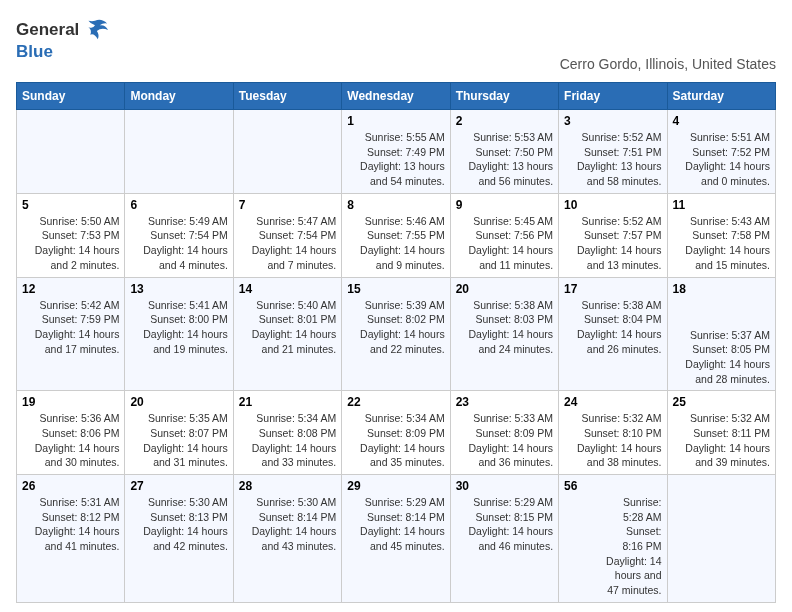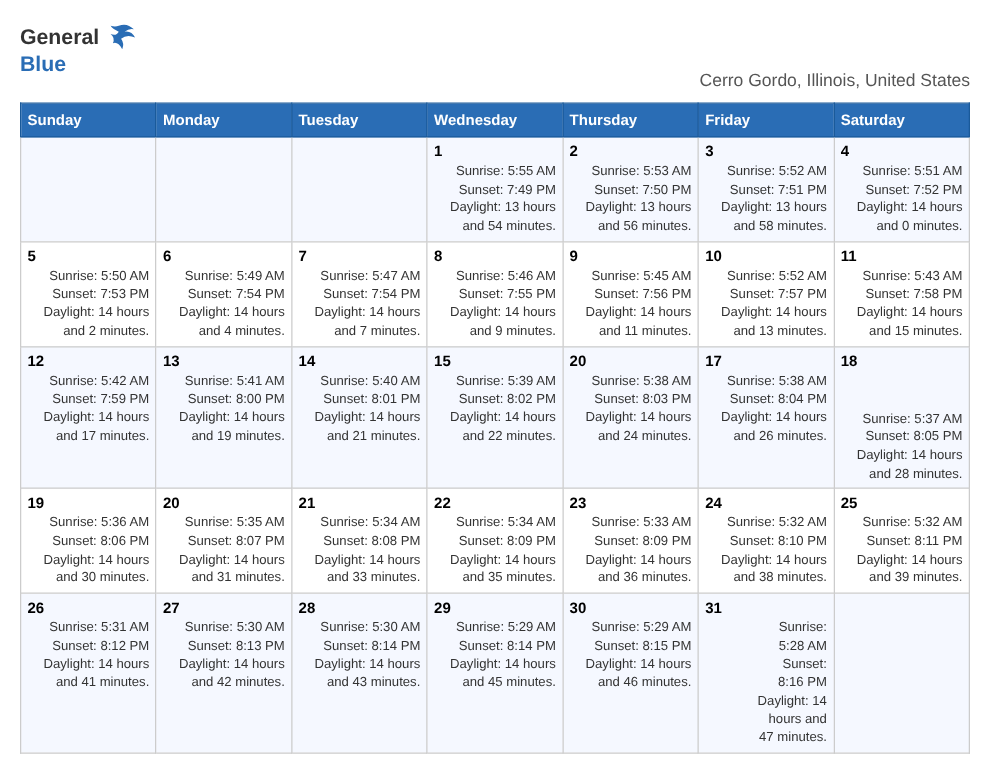--- a/index.html
+++ b/index.html
@@ -300,21 +300,21 @@
 Sunset: 8:14 PM
 Daylight: 14 hours and 45 minutes.</div>
         </td>
         <td>
           <span class="day-num">30</span>
           <div class="day-info" style="white-space: pre-line;">Sunrise: 5:29 AM
 Sunset: 8:15 PM
 Daylight: 14 hours and 46 minutes.</div>
         </td>
         <td>
-          <span class="day-num">31</span>
+          <span class="day-num">56</span>
           <div class="day-info" style="white-space: pre-line; margin-left: 40px;">Sunrise: 5:28 AM
 Sunset: 8:16 PM
 Daylight: 14 hours and 47 minutes.</div>
         </td>
         <td class="empty-cell"></td>
       </tr>
     </tbody>
 </table>
 
 </body></html>

